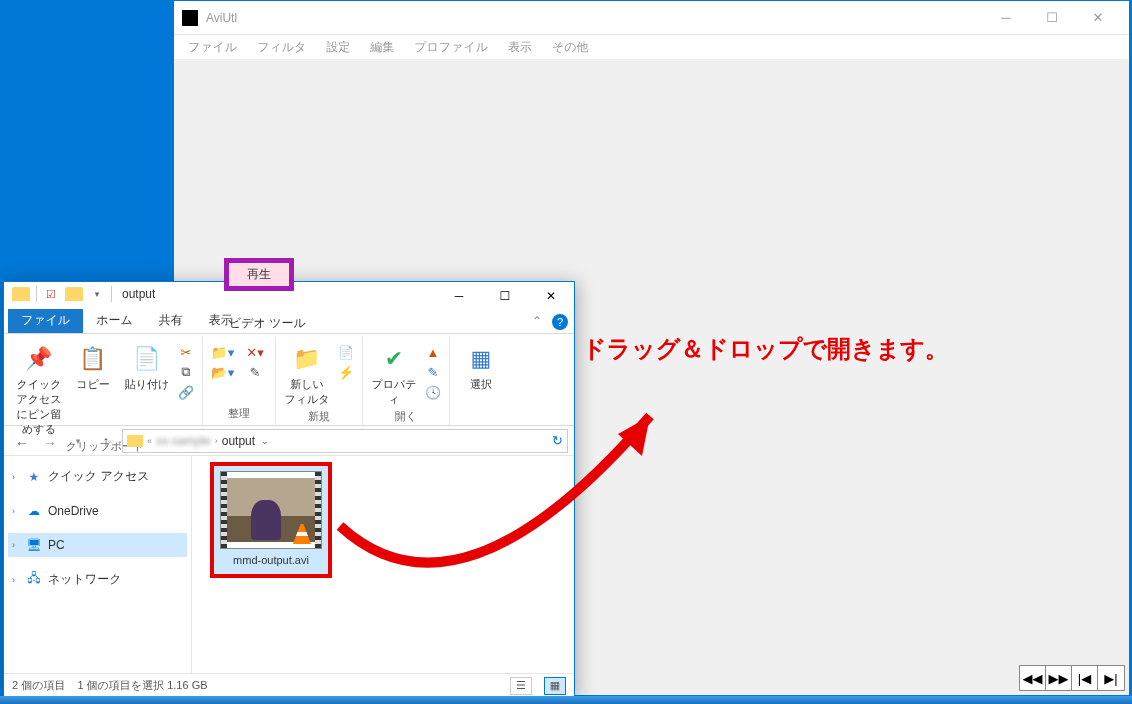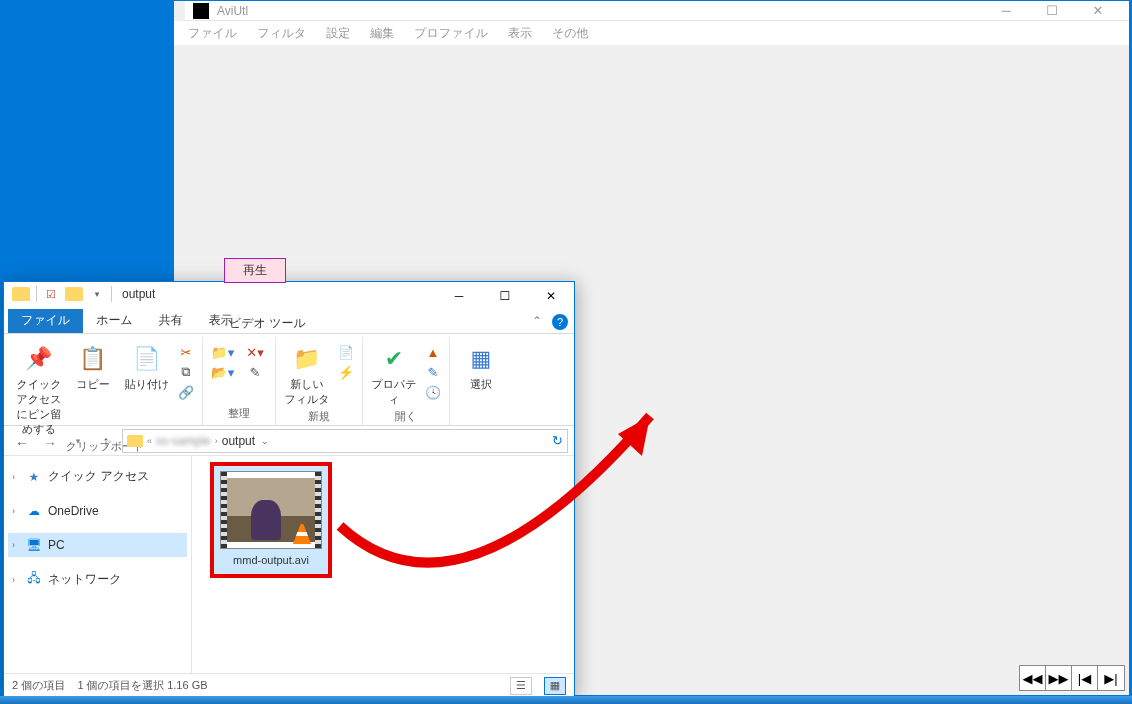--- a/index.html
+++ b/index.html
@@ -1,20 +1,20 @@
 <!DOCTYPE html>
 <html><head>
 <meta charset="utf-8">
 <style>
 * { box-sizing: border-box; margin: 0; padding: 0; font-family: "Yu Gothic UI", "Meiryo", sans-serif; }
 body { width: 1132px; height: 704px; background: #0078d7; overflow: hidden; position: relative; }
 
 
 .aviutl-window { position: absolute; left: 173px; top: 0; width: 957px; height: 696px; background: #f0f0f0; border: 1px solid #0078d7; display: flex; flex-direction: column; }
-.aviutl-titlebar { height: 20px; background: #fff; display: flex; align-items: center; padding: 0 8px; border-bottom: 1px solid #e5e5e5; margin-left: 11px; }
+.aviutl-titlebar { height: 34px; background: #fff; display: flex; align-items: center; padding: 0 8px; border-bottom: 1px solid #e5e5e5; }
 .aviutl-titlebar .app-icon { width: 16px; height: 16px; background: #000; margin-right: 8px; }
 .aviutl-titlebar .title { font-size: 12px; color: #999; flex: 1; }
 .aviutl-titlebar .win-controls { display: flex; }
 .aviutl-titlebar .win-btn { width: 46px; height: 30px; display: flex; align-items: center; justify-content: center; font-size: 13px; color: #999; cursor: pointer; }
 .aviutl-menubar { height: 24px; display: flex; align-items: center; padding: 0 6px; background: #fff; gap: 4px; }
 .aviutl-menubar .menu-item { font-size: 12px; color: #999; padding: 2px 8px; cursor: pointer; }
 .aviutl-canvas { flex: 1; background: #f0f0f0; }
 .aviutl-playback { position: absolute; right: 4px; bottom: 4px; display: flex; gap: 0; background: #fff; border: 1px solid #888; }
 .aviutl-playback .pb-btn { width: 26px; height: 24px; border-right: 1px solid #888; display: flex; align-items: center; justify-content: center; font-size: 13px; cursor: pointer; }
 .aviutl-playback .pb-btn:last-child { border-right: none; }
@@ -26,21 +26,21 @@
 .explorer-qat .folder-icon { width: 18px; height: 14px; background: #fdd869; border-radius: 2px 2px 0 0; }
 .explorer-qat .qat-sep { width: 1px; height: 16px; background: #ccc; }
 .explorer-qat .qat-item { width: 16px; height: 16px; display: flex; align-items: center; justify-content: center; font-size: 11px; }
 .explorer-titlebar .tab-title { font-size: 12px; color: #333; margin-left: 4px; }
 .explorer-titlebar .win-controls { position: absolute; right: 0; top: 0; display: flex; }
 .explorer-titlebar .win-btn { width: 46px; height: 28px; display: flex; align-items: center; justify-content: center; font-size: 12px; cursor: pointer; }
 
 .explorer-tabs-row { display: flex; align-items: flex-end; height: 22px; border-bottom: 1px solid #dadada; position: relative; padding-left: 4px; }
 .explorer-tab { font-size: 12px; padding: 2px 12px 3px; color: #333; border: 1px solid transparent; cursor: pointer; }
 .explorer-tab.active { background: #1979ca; color: #fff; }
-.explorer-tab.context { position: absolute; left: 220px; top: -24px; background: #ffdee8; border: 1px solid #a21caf; padding: 3px 18px; font-size: 12px; }
+.explorer-tab.context { position: absolute; left: 220px; top: -24px; background: #ffdee8; border: 5px solid #a21caf; padding: 3px 18px; font-size: 12px; }
 .explorer-tab.context-sub { position: absolute; left: 214px; top: 0; padding: 2px 10px 3px; }
 .explorer-tabs-row .help { position: absolute; right: 6px; top: 2px; display: flex; gap: 10px; font-size: 12px; color: #666; }
 .explorer-tabs-row .help .chev { color: #888; }
 .explorer-tabs-row .help .q { width: 16px; height: 16px; border-radius: 50%; background: #0078d7; color: #fff; display: flex; align-items: center; justify-content: center; font-size: 11px; }
 
 .ribbon { height: 92px; background: #fff; border-bottom: 1px solid #dadada; display: flex; padding: 3px 4px 0; }
 .ribbon-group { display: flex; flex-direction: column; align-items: center; border-right: 1px solid #e5e5e5; padding: 0 6px; }
 .ribbon-group-body { flex: 1; display: flex; align-items: flex-start; gap: 4px; padding-top: 6px; }
 .ribbon-group-label { font-size: 11px; color: #666; padding: 2px 0 4px; text-align: center; width: 100%; }
 .ribbon-big-btn { width: 50px; display: flex; flex-direction: column; align-items: center; gap: 2px; font-size: 11px; color: #333; cursor: pointer; text-align: center; }
@@ -288,19 +288,20 @@
   <div class="status-bar">
     <span>2 個の項目</span>
     <span>1 個の項目を選択 1.16 GB</span>
     <span class="spacer"></span>
     <div class="view-btn">☰</div>
     <div class="view-btn active">▦</div>
   </div>
 </div>
 
 <div class="annotation">
+  <div>ドラッグ＆ドロップで開きます。</div>
 </div>
 <svg class="arrow-svg" width="360" height="270">
   <path d="M 20 150 Q 140 260 330 40" stroke="#e60000" stroke-width="10" fill="none"></path>
   <polygon points="330,40 298,58 322,80" fill="#e60000"></polygon>
 </svg>
 
 <div class="bottom-bar"></div>
 
 </body></html>

